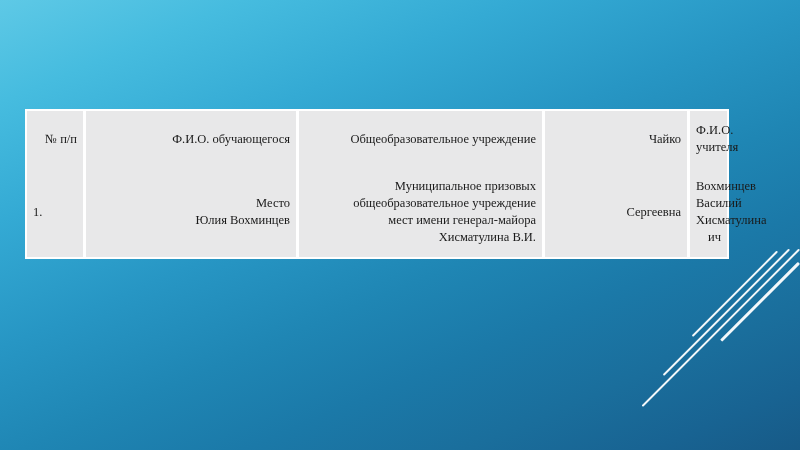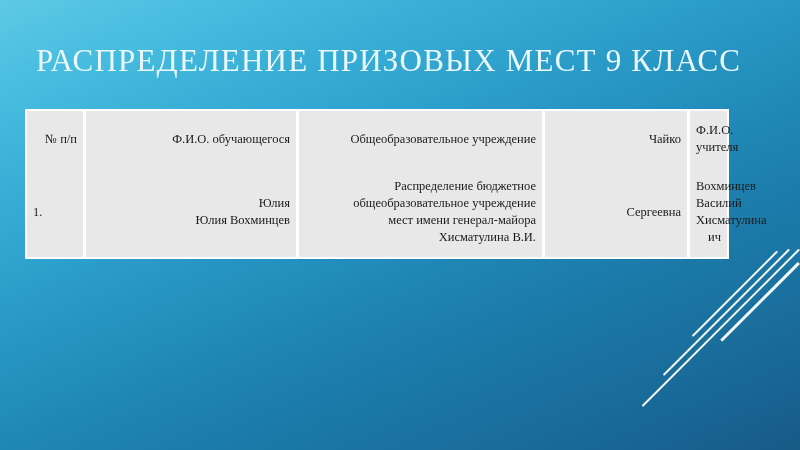--- a/index.html
+++ b/index.html
@@ -116,21 +116,20 @@
 
 <div id="slide">
 
   <div class="streaks">
     <div class="streak" style="left:800px; top:250px; width:222px; height:2.4px; transform: rotate(135deg);"></div>
     <div class="streak" style="left:790px; top:250px; width:178px; height:2.2px; transform: rotate(135deg);"></div>
     <div class="streak" style="left:778px; top:252px; width:120px; height:2.0px; transform: rotate(135deg);"></div>
     <div class="streak" style="left:800px; top:264px; width:110px; height:2.6px; transform: rotate(135deg);"></div>
   </div>
 
-  <div id="slide-title">Распределение призовых мест 9 класс</div>
 
   <table id="results-table">
     <colgroup>
       <col class="col-num">
       <col class="col-name">
       <col class="col-school">
       <col class="col-place">
       <col class="col-teach">
     </colgroup>
     <thead>
@@ -143,26 +142,26 @@
           <span class="cell-line">Ф.И.О.</span>
           <span class="cell-line">учителя</span>
         </td>
       </tr>
     </thead>
     <tbody>
       <tr>
         <td class="rownum">1.</td>
 
         <td class="c-center">
-          <span class="cell-line">Юлия</span>
+          <span class="cell-line">Место</span>
           <span class="cell-line">Юлия Вохминцев</span>
         </td>
 
         <td class="c-center">
-          <span class="cell-line">Распределение бюджетное</span>
+          <span class="cell-line">Муниципальное призовых</span>
           <span class="cell-line">общеобразовательное учреждение</span>
           <span class="cell-line">мест имени генерал-майора</span>
           <span class="cell-line">Хисматулина В.И.</span>
         </td>
 
         <td class="c-center">Сергеевна</td>
 
         <td class="c-center">
           <span class="cell-line">Вохминцев</span>
           <span class="cell-line">Василий</span>

